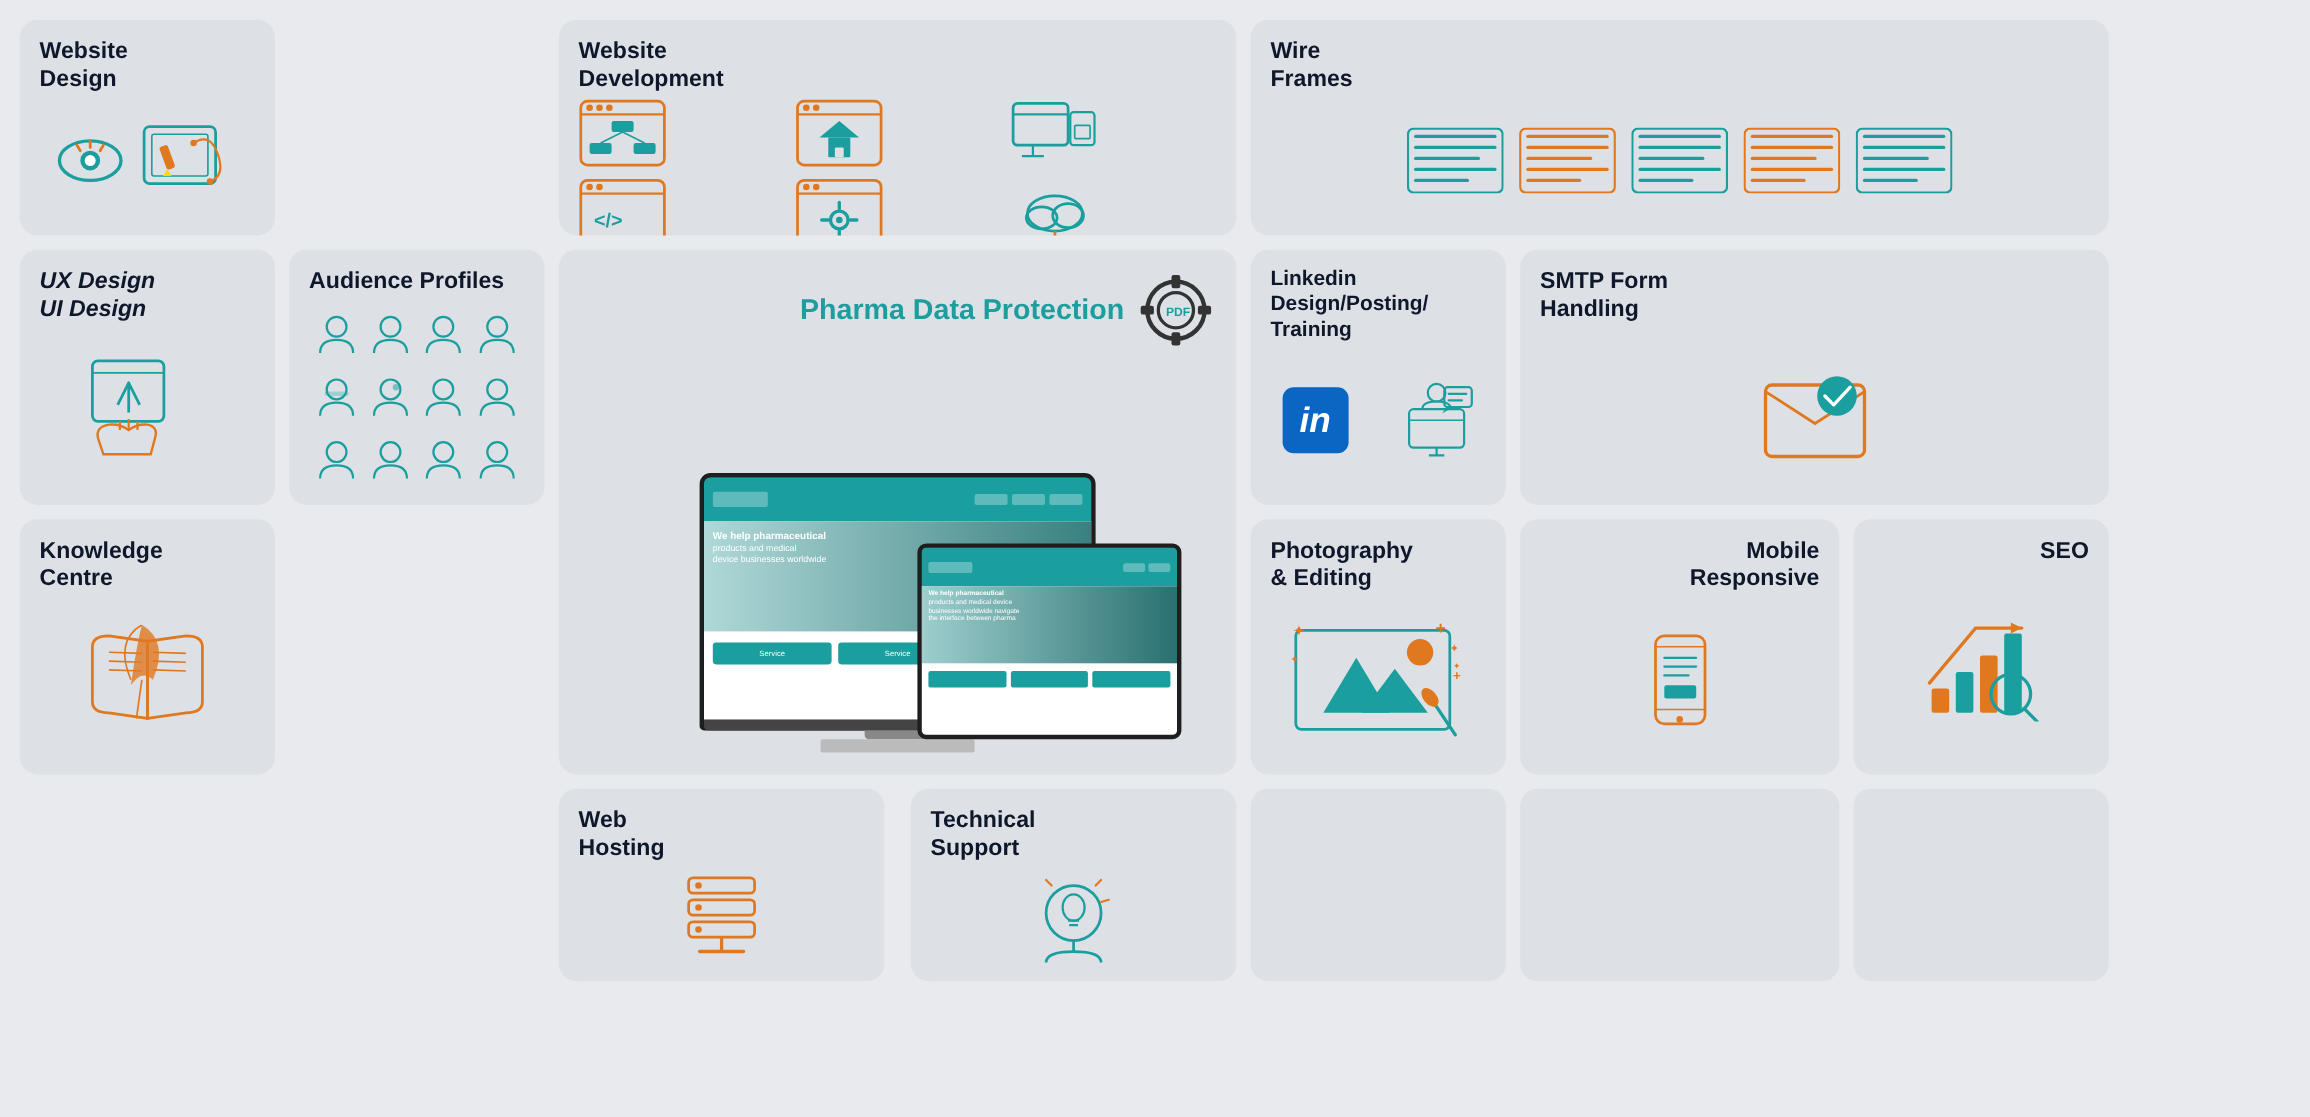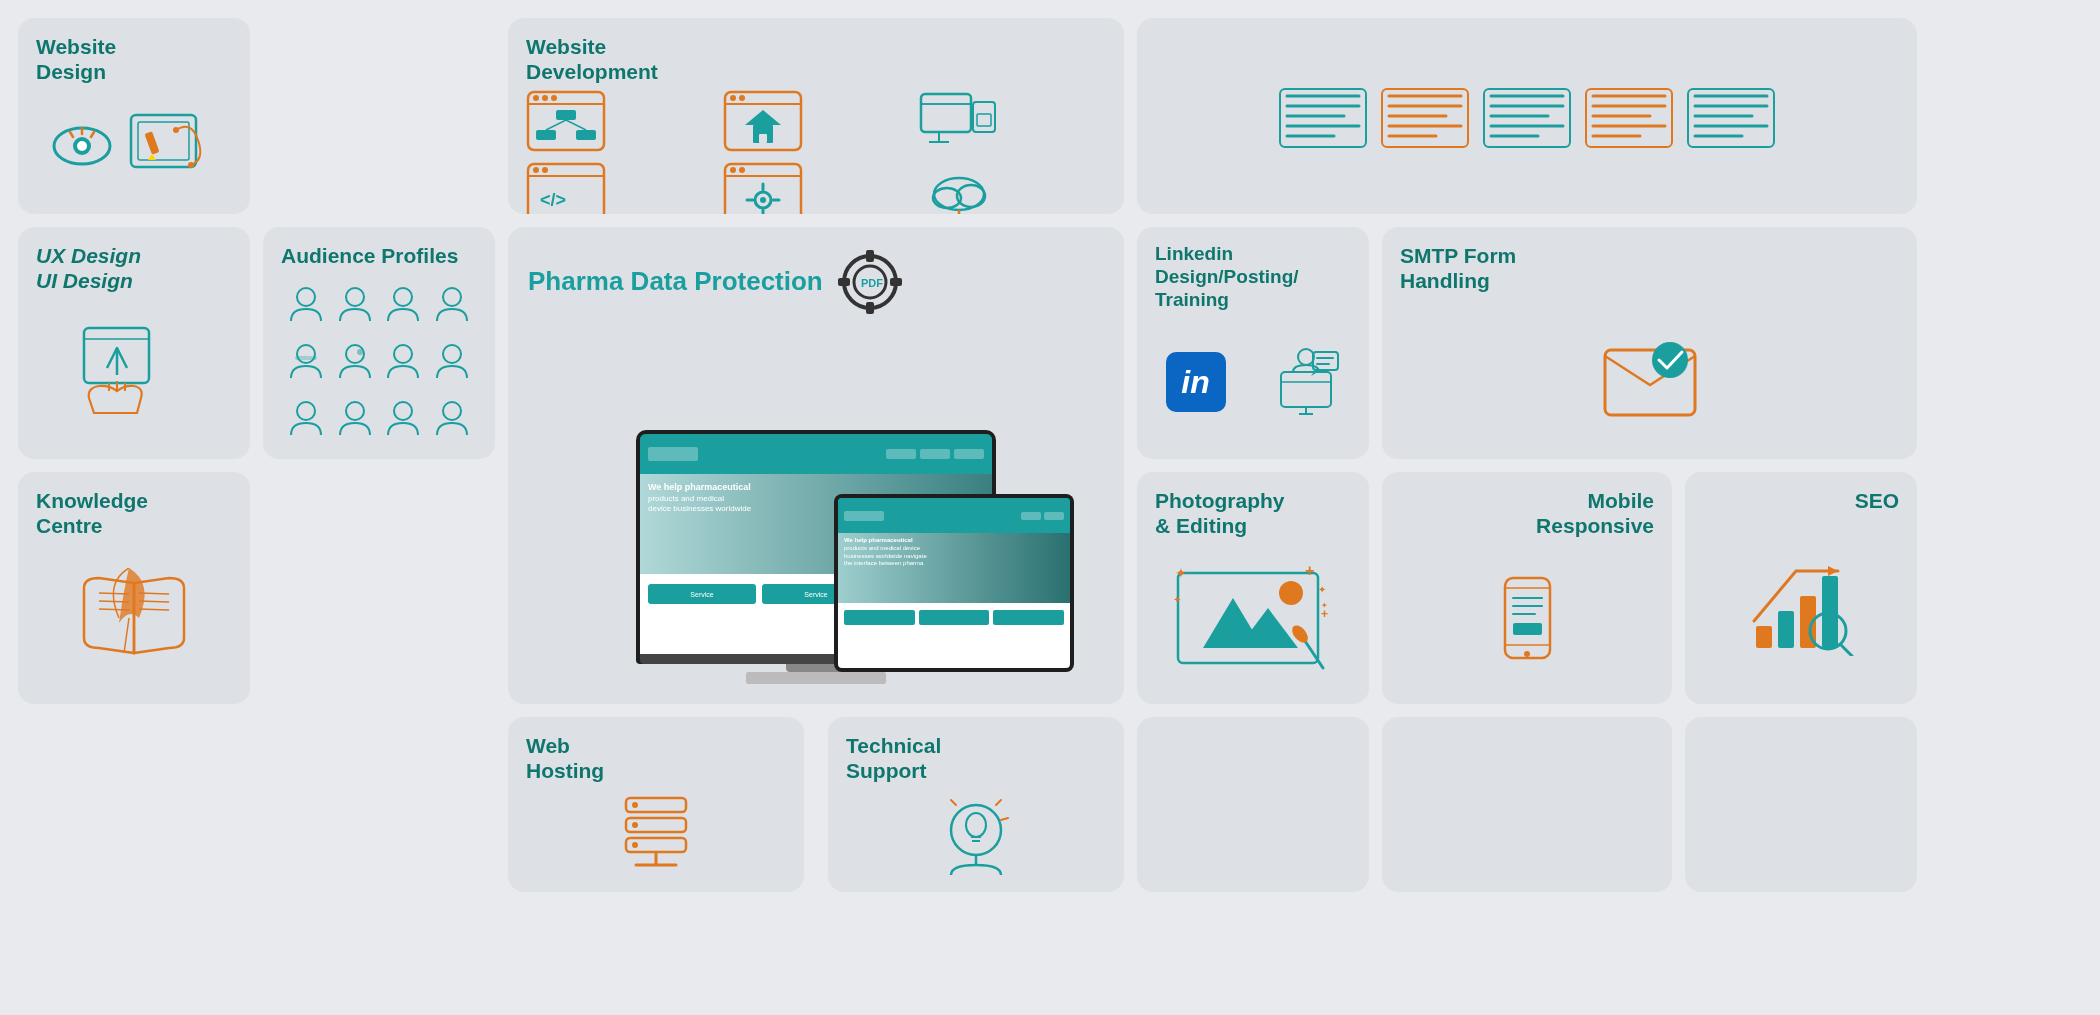--- a/index.html
+++ b/index.html
@@ -31,21 +31,21 @@
       background: #dde1e6;
       border-radius: 16px;
       padding: 16px 18px 12px 18px;
       display: flex;
       flex-direction: column;
       overflow: hidden;
     }
     .g-title {
       font-size: 21px;
       font-weight: 700;
-      color: #0f766e;
+      color: #0f172a;
       line-height: 1.2;
       margin-bottom: 6px;
     }
     .g-icons {
       flex: 1;
       display: flex;
       align-items: center;
       justify-content: center;
       gap: 14px;
     }
@@ -152,20 +152,21 @@
         <ellipse cx="40" cy="32" rx="25" ry="16" fill="none" stroke="#1a9e9e" stroke-width="2.5"></ellipse>
         <ellipse cx="28" cy="36" rx="14" ry="10" fill="none" stroke="#1a9e9e" stroke-width="2.5"></ellipse>
         <ellipse cx="52" cy="34" rx="14" ry="11" fill="none" stroke="#1a9e9e" stroke-width="2.5"></ellipse>
         <line x1="40" y1="48" x2="40" y2="58" stroke="#e07820" stroke-width="2.5"></line>
         <line x1="34" y1="58" x2="46" y2="58" stroke="#e07820" stroke-width="2.5"></line>
       </svg>
     </div>
   </div>
 
   <div class="g-card" style="grid-column:4/7; grid-row:1/2;">
+    <div class="g-title">Wire<br>Frames</div>
     <div class="g-icons" style="display:flex; gap:14px; align-items:center; justify-content:center; flex:1;">
 
       <svg width="88" height="60" viewBox="0 0 88 60">
         <rect x="1" y="1" width="86" height="58" rx="5" fill="none" stroke="#1a9e9e" stroke-width="2"></rect>
         <line x1="8" y1="8" x2="80" y2="8" stroke="#1a9e9e" stroke-width="3" stroke-linecap="round"></line>
         <line x1="8" y1="18" x2="80" y2="18" stroke="#1a9e9e" stroke-width="3" stroke-linecap="round"></line>
         <line x1="8" y1="28" x2="65" y2="28" stroke="#1a9e9e" stroke-width="3" stroke-linecap="round"></line>
         <line x1="8" y1="38" x2="80" y2="38" stroke="#1a9e9e" stroke-width="3" stroke-linecap="round"></line>
         <line x1="8" y1="48" x2="55" y2="48" stroke="#1a9e9e" stroke-width="3" stroke-linecap="round"></line>
       </svg>
@@ -275,21 +276,21 @@
           <circle cx="21" cy="14" r="9" fill="none" stroke="#1a9e9e" stroke-width="2"></circle>
           <path d="M6 38 Q6 26 21 26 Q36 26 36 38" fill="none" stroke="#1a9e9e" stroke-width="2"></path>
         </svg>
       <svg width="42" height="42" viewBox="0 0 42 42">
           <circle cx="21" cy="14" r="9" fill="none" stroke="#1a9e9e" stroke-width="2"></circle>
           <path d="M6 38 Q6 26 21 26 Q36 26 36 38" fill="none" stroke="#1a9e9e" stroke-width="2"></path>
         </svg>
     </div>
   </div>
 
-  <div class="g-card" style="grid-column:3/4; grid-row:2/4; padding:20px; align-items:flex-start; background:#dde1e6;">
+  <div class="g-card" style="grid-column:3/4; grid-row:2/4; padding:20px; align-items:flex-end; background:#dde1e6;">
     <div style="display:flex; align-items:center; gap:12px; margin-bottom:10px;">
       <div class="g-title" style="font-size:26px; color:#1a9e9e; margin:0;">Pharma Data Protection</div>
 
       <svg width="70" height="70" viewBox="0 0 70 70">
         <circle cx="35" cy="35" r="26" fill="none" stroke="#333" stroke-width="4"></circle>
         <circle cx="35" cy="35" r="16" fill="none" stroke="#333" stroke-width="3"></circle>
 
         <rect x="31" y="3" width="8" height="12" rx="2" fill="#333"></rect>
         <rect x="31" y="55" width="8" height="12" rx="2" fill="#333"></rect>
         <rect x="3" y="31" width="12" height="8" rx="2" fill="#333"></rect>

